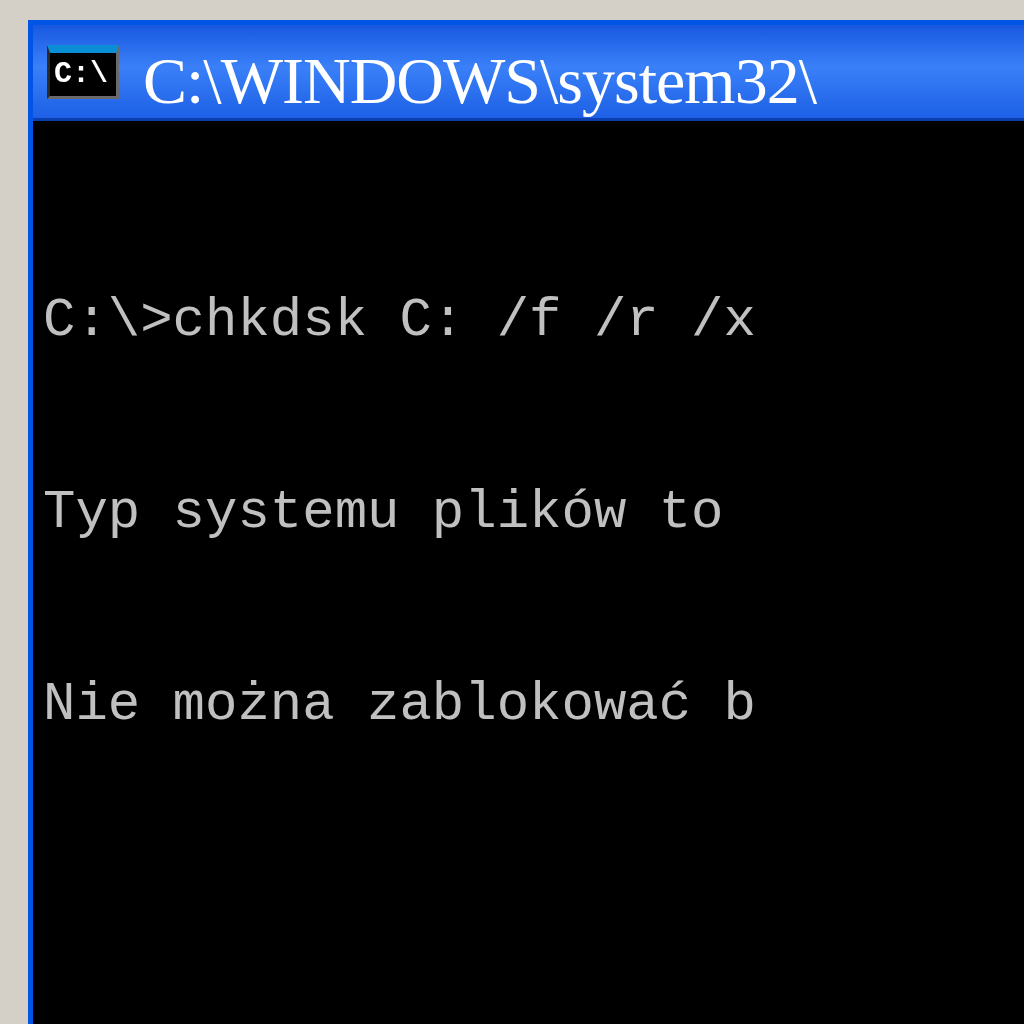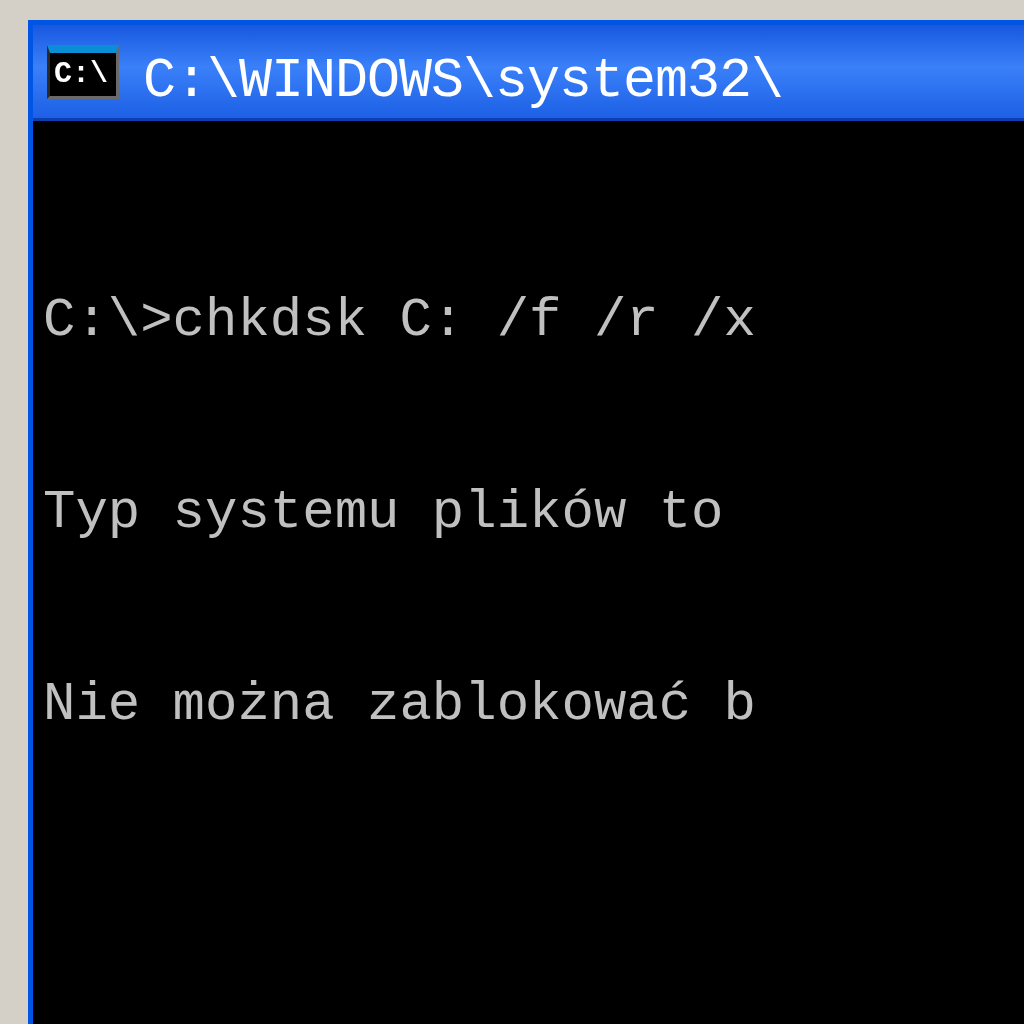--- a/index.html
+++ b/index.html
@@ -47,22 +47,22 @@
   }
   .cmd-icon-text {
     color: #fff;
     font-family: "Courier New", monospace;
     font-size: 30px;
     font-weight: bold;
     line-height: 1;
   }
   .title-text {
     color: #ffffff;
-    font-family: Liberation Mono, monospace;
-    font-size: 55px;
+    font-family: Liberation Serif, serif;
+    font-size: 66px;
     font-weight: normal;
     white-space: nowrap;
     letter-spacing: -1px;
     margin-top: 19px;
   }
   .console {
     background: #000;
     color: #c0c0c0;
     padding: 40px 0 0 10px;
     font-family: "Lucida Console", "Courier New", monospace;

